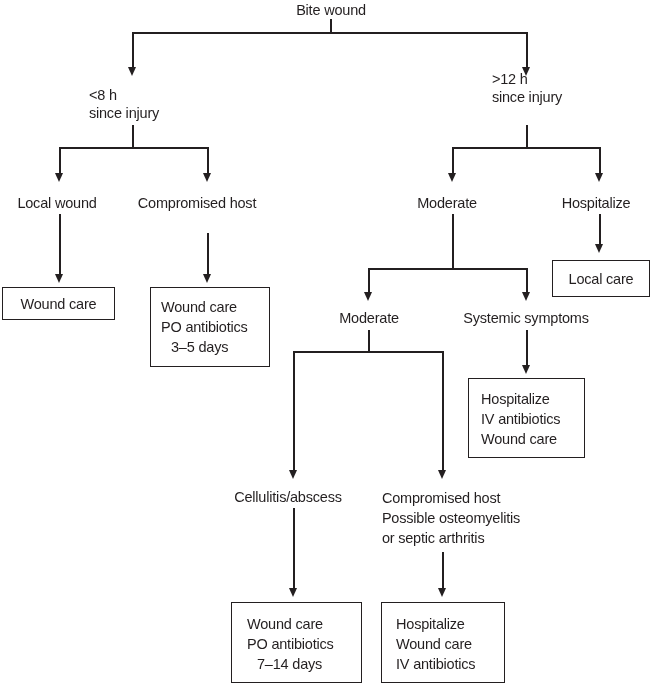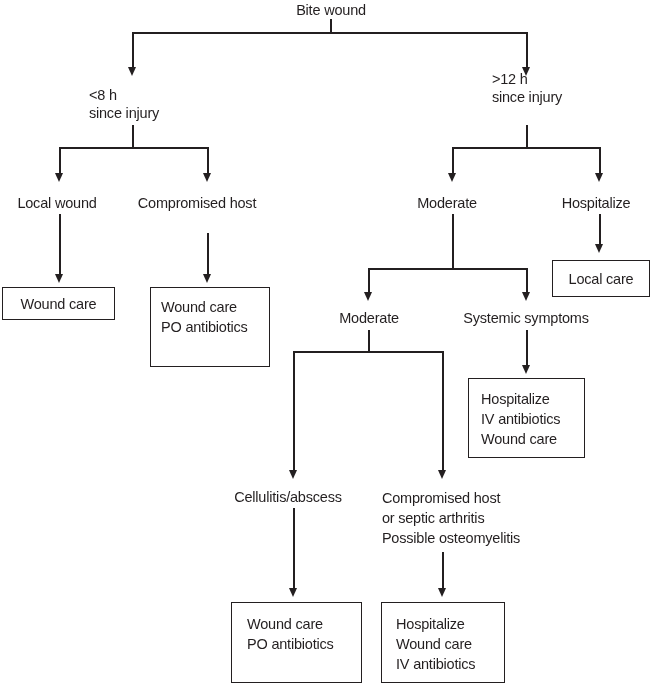--- a/index.html
+++ b/index.html
@@ -71,46 +71,48 @@
   <div class="lbl" style="left:596px;top:194px">Hospitalize</div>
 
   <div class="lbl" style="left:369px;top:309px">Moderate</div>
 
   <div class="lbl" style="left:526px;top:309px">Systemic symptoms</div>
 
   <div class="lbl" style="left:288px;top:488px">Cellulitis/abscess</div>
 
   <div class="lbl" style="left:451px;top:488px;line-height:20px">
     <div>Compromised host</div>
+    <div>Possible osteomyelitis</div>
     <div>or septic arthritis</div>
-    <div>Possible osteomyelitis</div>
   </div>
 
   <div class="bx center" style="left:2px;top:287px;width:113px;height:33px">
     <span class="bl">Wound care</span>
   </div>
 
   <div class="bx" style="left:150px;top:287px;width:120px;height:80px;padding:9px 0 0 10px">
     <div class="bl">Wound care</div>
     <div class="bl">PO antibiotics</div>
+    <div class="bl indent">3–5 days</div>
   </div>
 
   <div class="bx center" style="left:552px;top:260px;width:98px;height:37px">
     <span class="bl">Local care</span>
   </div>
 
   <div class="bx" style="left:468px;top:378px;width:117px;height:80px;padding:10px 0 0 12px">
     <div class="bl">Hospitalize</div>
     <div class="bl">IV antibiotics</div>
     <div class="bl">Wound care</div>
   </div>
 
   <div class="bx" style="left:231px;top:602px;width:131px;height:81px;padding:11px 0 0 15px">
     <div class="bl">Wound care</div>
     <div class="bl">PO antibiotics</div>
+    <div class="bl indent">7–14 days</div>
   </div>
 
   <div class="bx" style="left:381px;top:602px;width:124px;height:81px;padding:11px 0 0 14px">
     <div class="bl">Hospitalize</div>
     <div class="bl">Wound care</div>
     <div class="bl">IV antibiotics</div>
   </div>
 
   <div class="v" style="left:330.2px;top:19px;height:14px"></div>
   <div class="h" style="left:132.2px;top:32px;width:395.5px"></div>

